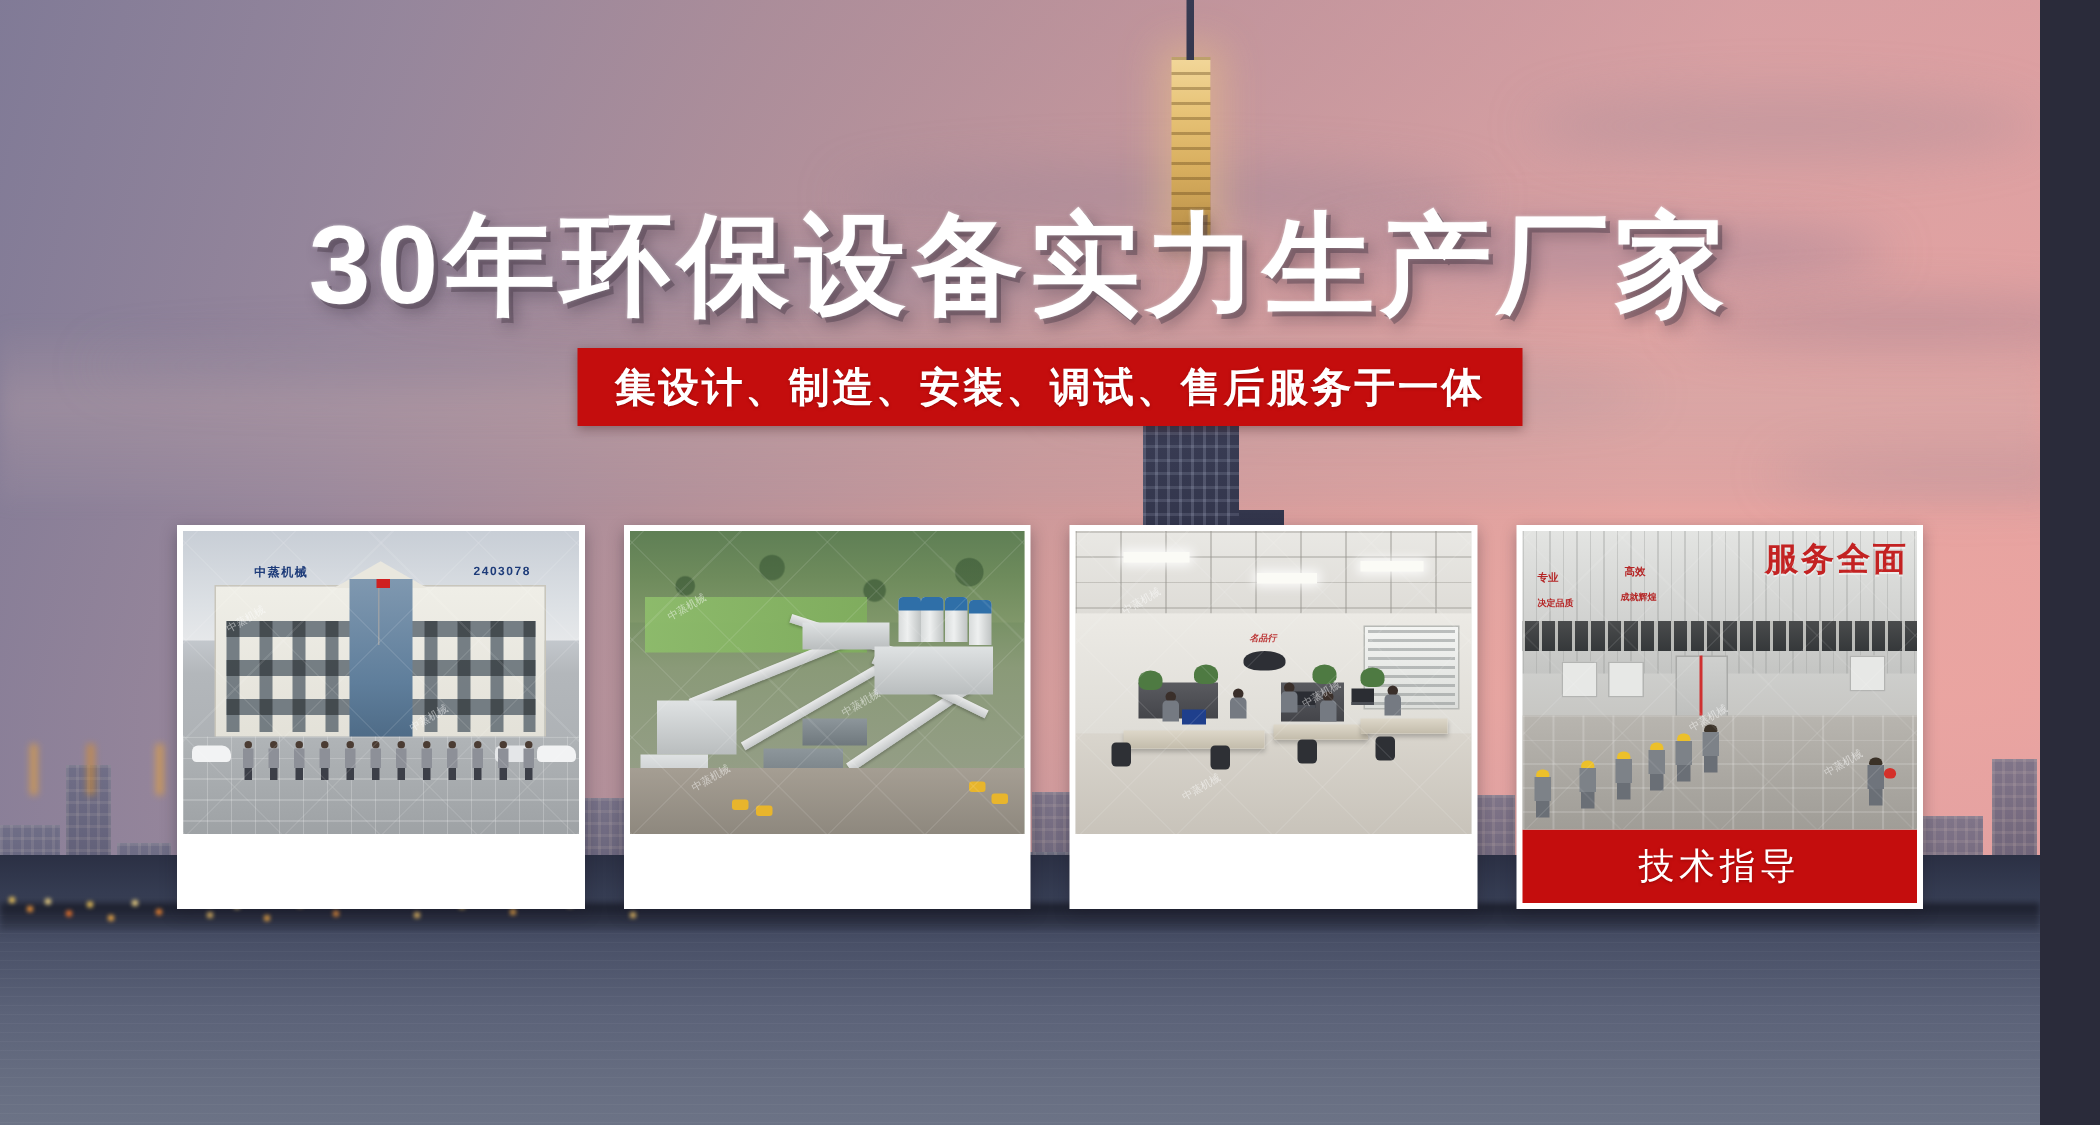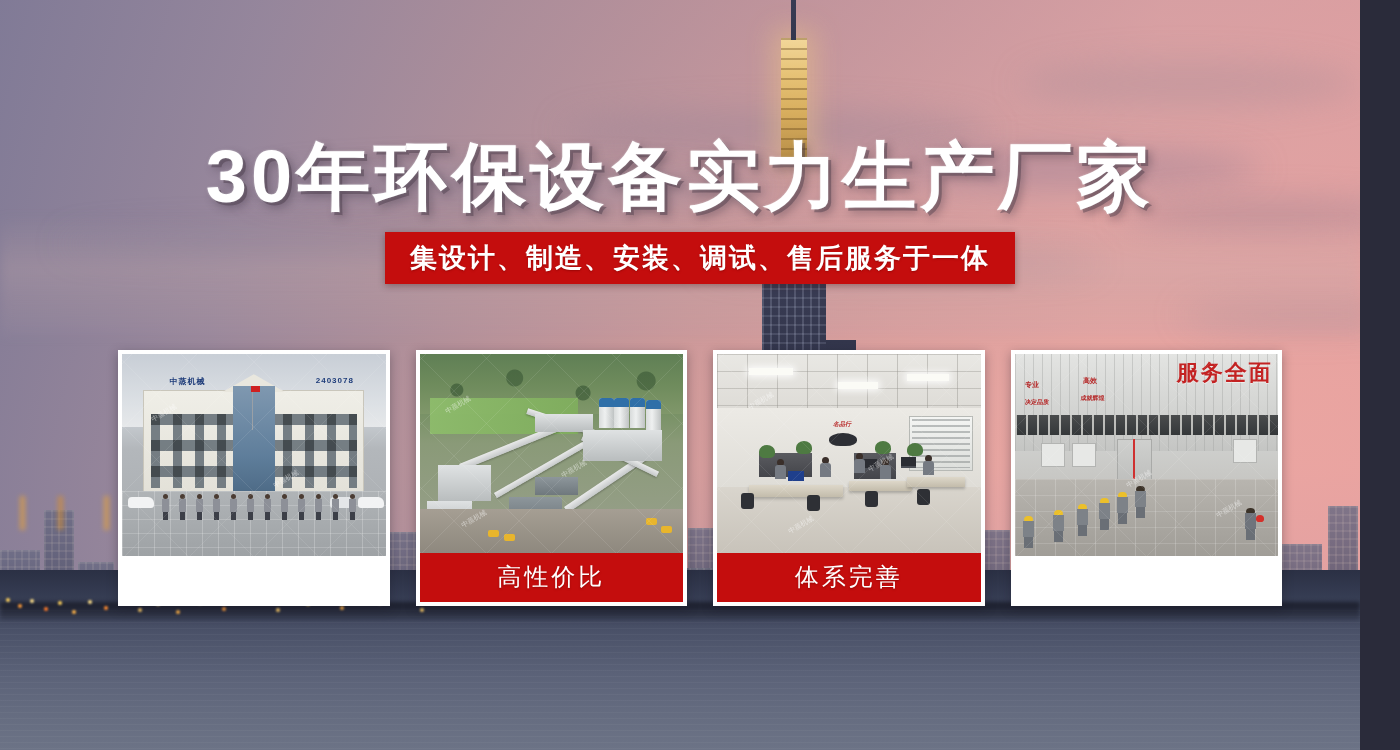--- a/index.html
+++ b/index.html
@@ -498,23 +498,20 @@
         <div class="p2-road"></div>
         <div class="p2-dig" style="left:26%; bottom:8%;"></div>
         <div class="p2-dig" style="left:32%; bottom:6%;"></div>
         <div class="p2-dig" style="right:10%; bottom:14%;"></div>
         <div class="p2-dig" style="right:4%;  bottom:10%;"></div>
         <div class="wm"></div>
         <span class="wmtxt" style="left:24px;  top:46px;">中蒸机械</span>
         <span class="wmtxt" style="left:140px; top:110px;">中蒸机械</span>
         <span class="wmtxt" style="left:40px;  top:160px;">中蒸机械</span>
       </div>
-      <div class="caption">
-        <span>高性价比</span>
-      </div>
     </div>
 
     <div class="card">
       <div class="photo p3">
         <div class="p3-ceil"></div>
         <div class="p3-lamp" style="left:12%; top:7%;  width:17%;"></div>
         <div class="p3-lamp" style="left:46%; top:14%; width:15%;"></div>
         <div class="p3-lamp" style="left:72%; top:10%; width:16%;"></div>
         <div class="p3-wall"></div>
         <div class="p3-logo">
@@ -558,23 +555,20 @@
           </div>
         <div class="p3-chair" style="left:9%;  top:70%;"></div>
         <div class="p3-chair" style="left:34%; top:71%;"></div>
         <div class="p3-chair" style="left:56%; top:69%;"></div>
         <div class="p3-chair" style="left:76%; top:68%;"></div>
         <div class="wm"></div>
         <span class="wmtxt" style="left:30px;  top:42px;">中蒸机械</span>
         <span class="wmtxt" style="left:150px; top:104px;">中蒸机械</span>
         <span class="wmtxt" style="left:70px;  top:166px;">中蒸机械</span>
       </div>
-      <div class="caption">
-        <span>体系完善</span>
-      </div>
     </div>
 
     <div class="card">
       <div class="photo p4">
         <div class="p4-wall"></div>
         <div class="p4-big">服务全面</div>
         <div class="p4-s1">专业</div>
         <div class="p4-s2">决定品质</div>
         <div class="p4-s3">高效</div>
         <div class="p4-s4">成就辉煌</div>
@@ -618,16 +612,19 @@
         <span class="wk sup" style="right:22px;bottom:16px;">
             <i></i>
             <b style="background:#6f747c;"></b>
             <u></u>
           </span>
         <span class="helmet-red" style="right:14px; bottom:34px;"></span>
         <div class="wm"></div>
         <span class="wmtxt" style="left:110px; top:120px;">中蒸机械</span>
         <span class="wmtxt" style="left:200px; top:150px;">中蒸机械</span>
       </div>
+      <div class="caption">
+        <span>技术指导</span>
+      </div>
     </div>
 
   </div>
 </div>
 
 </body></html>

